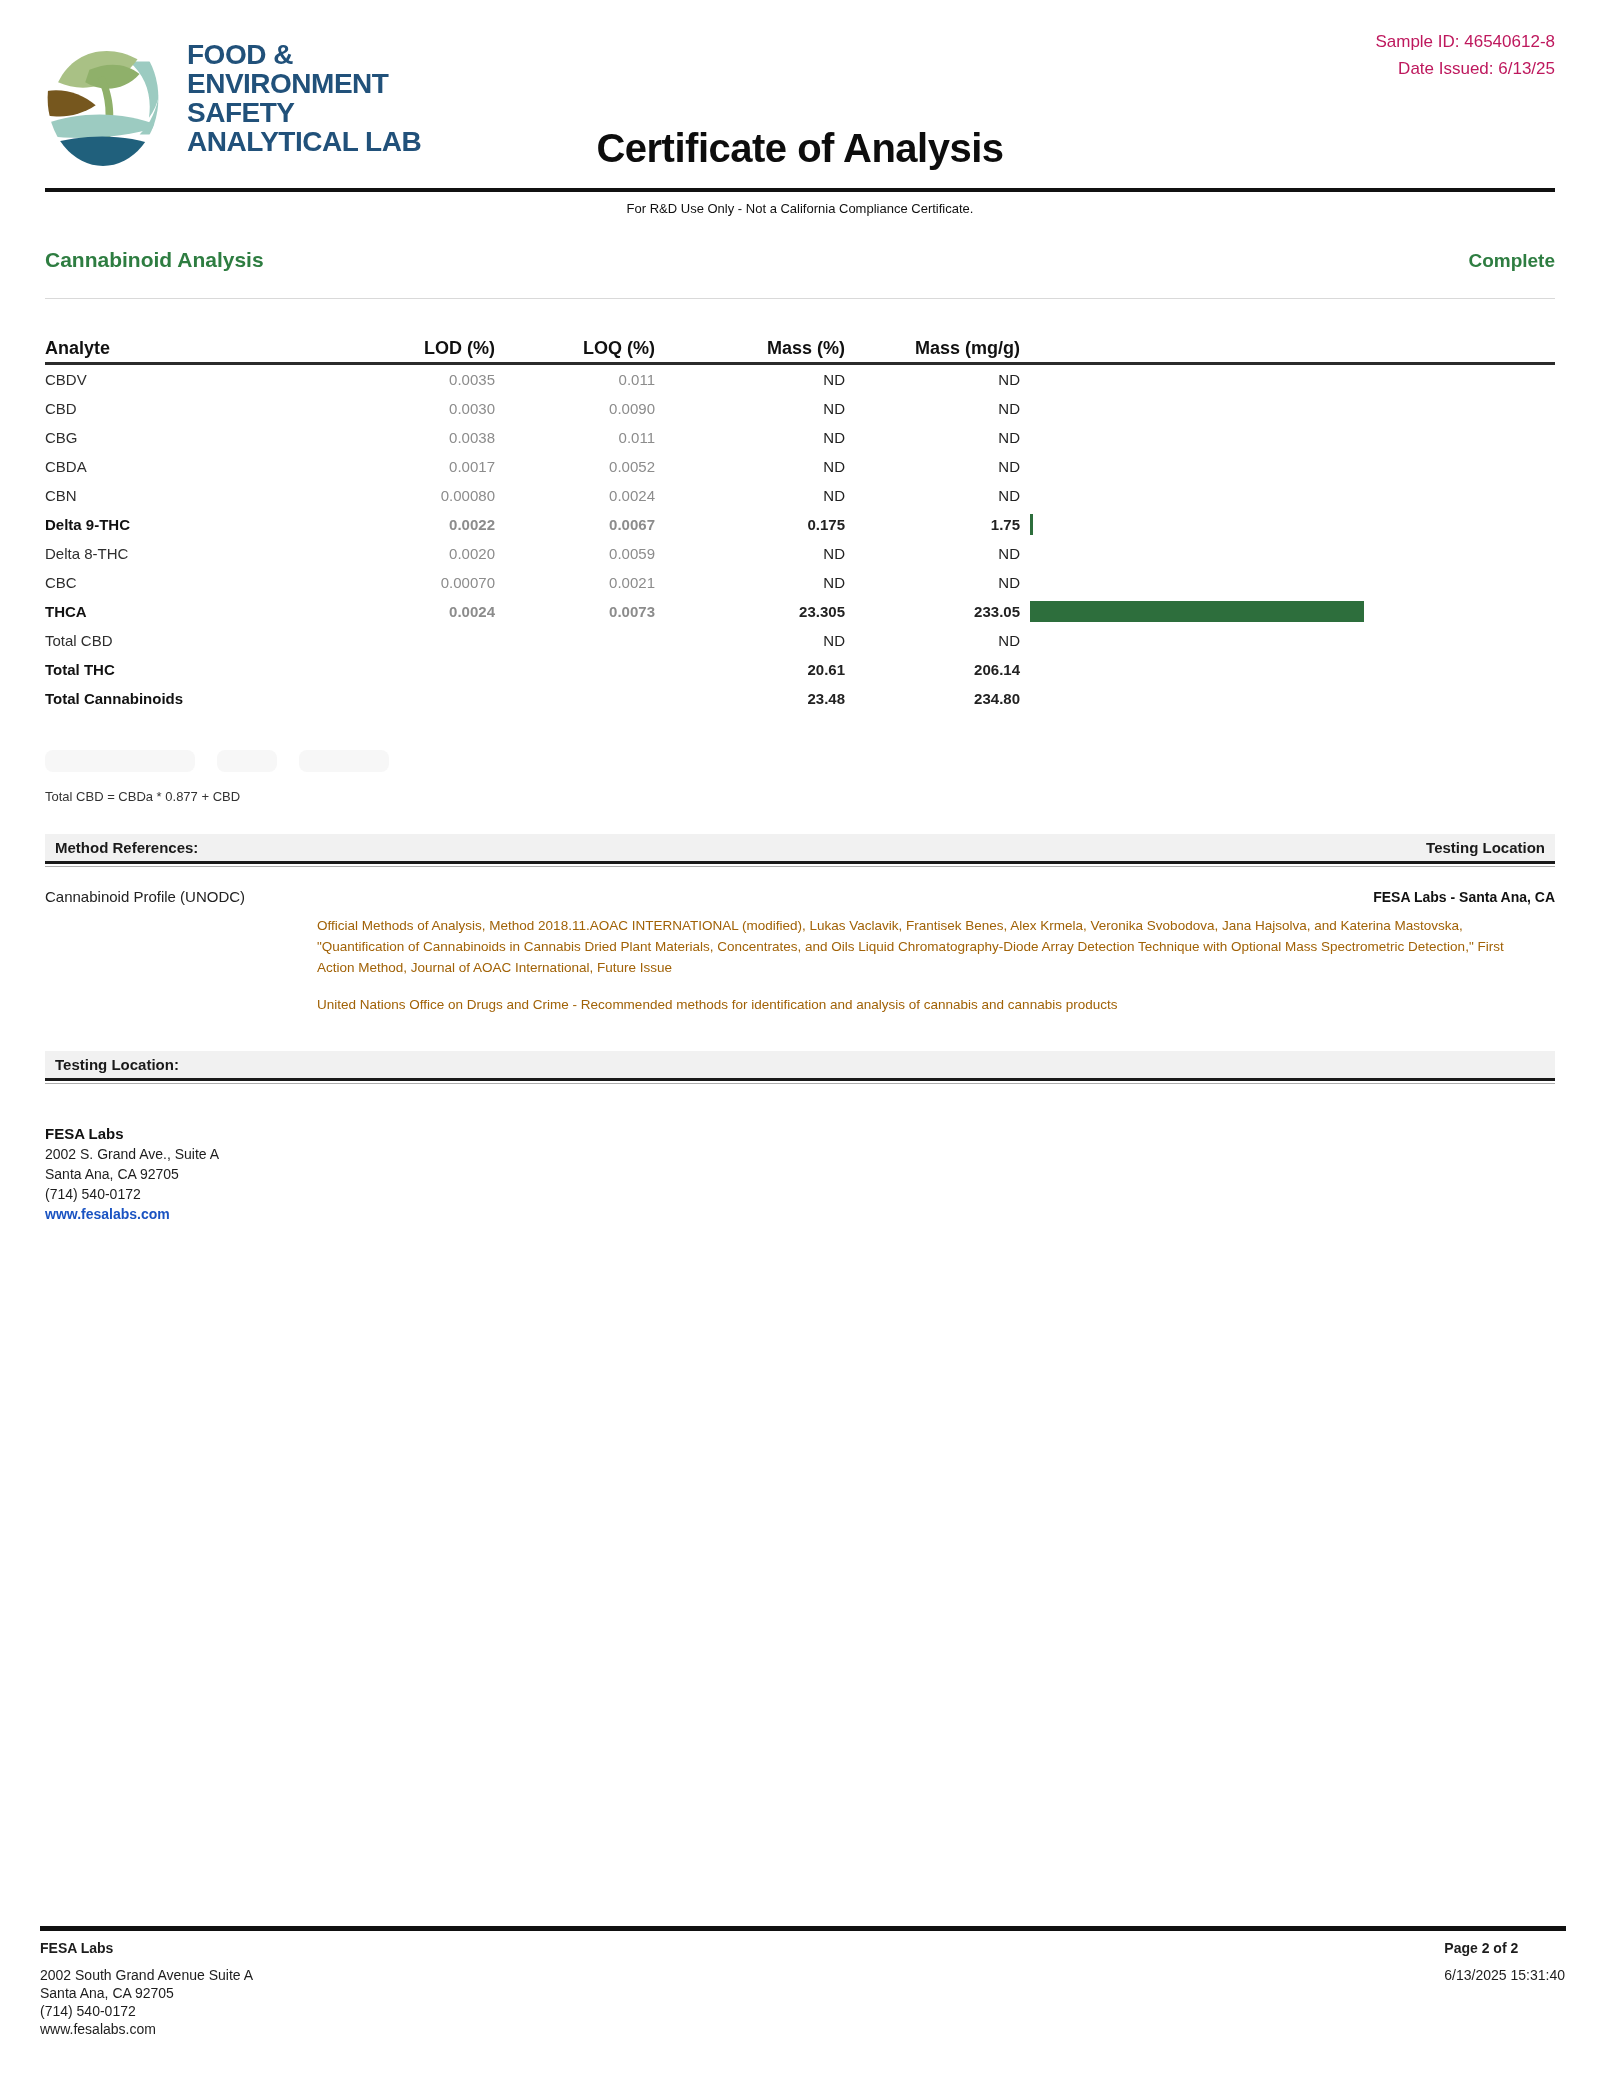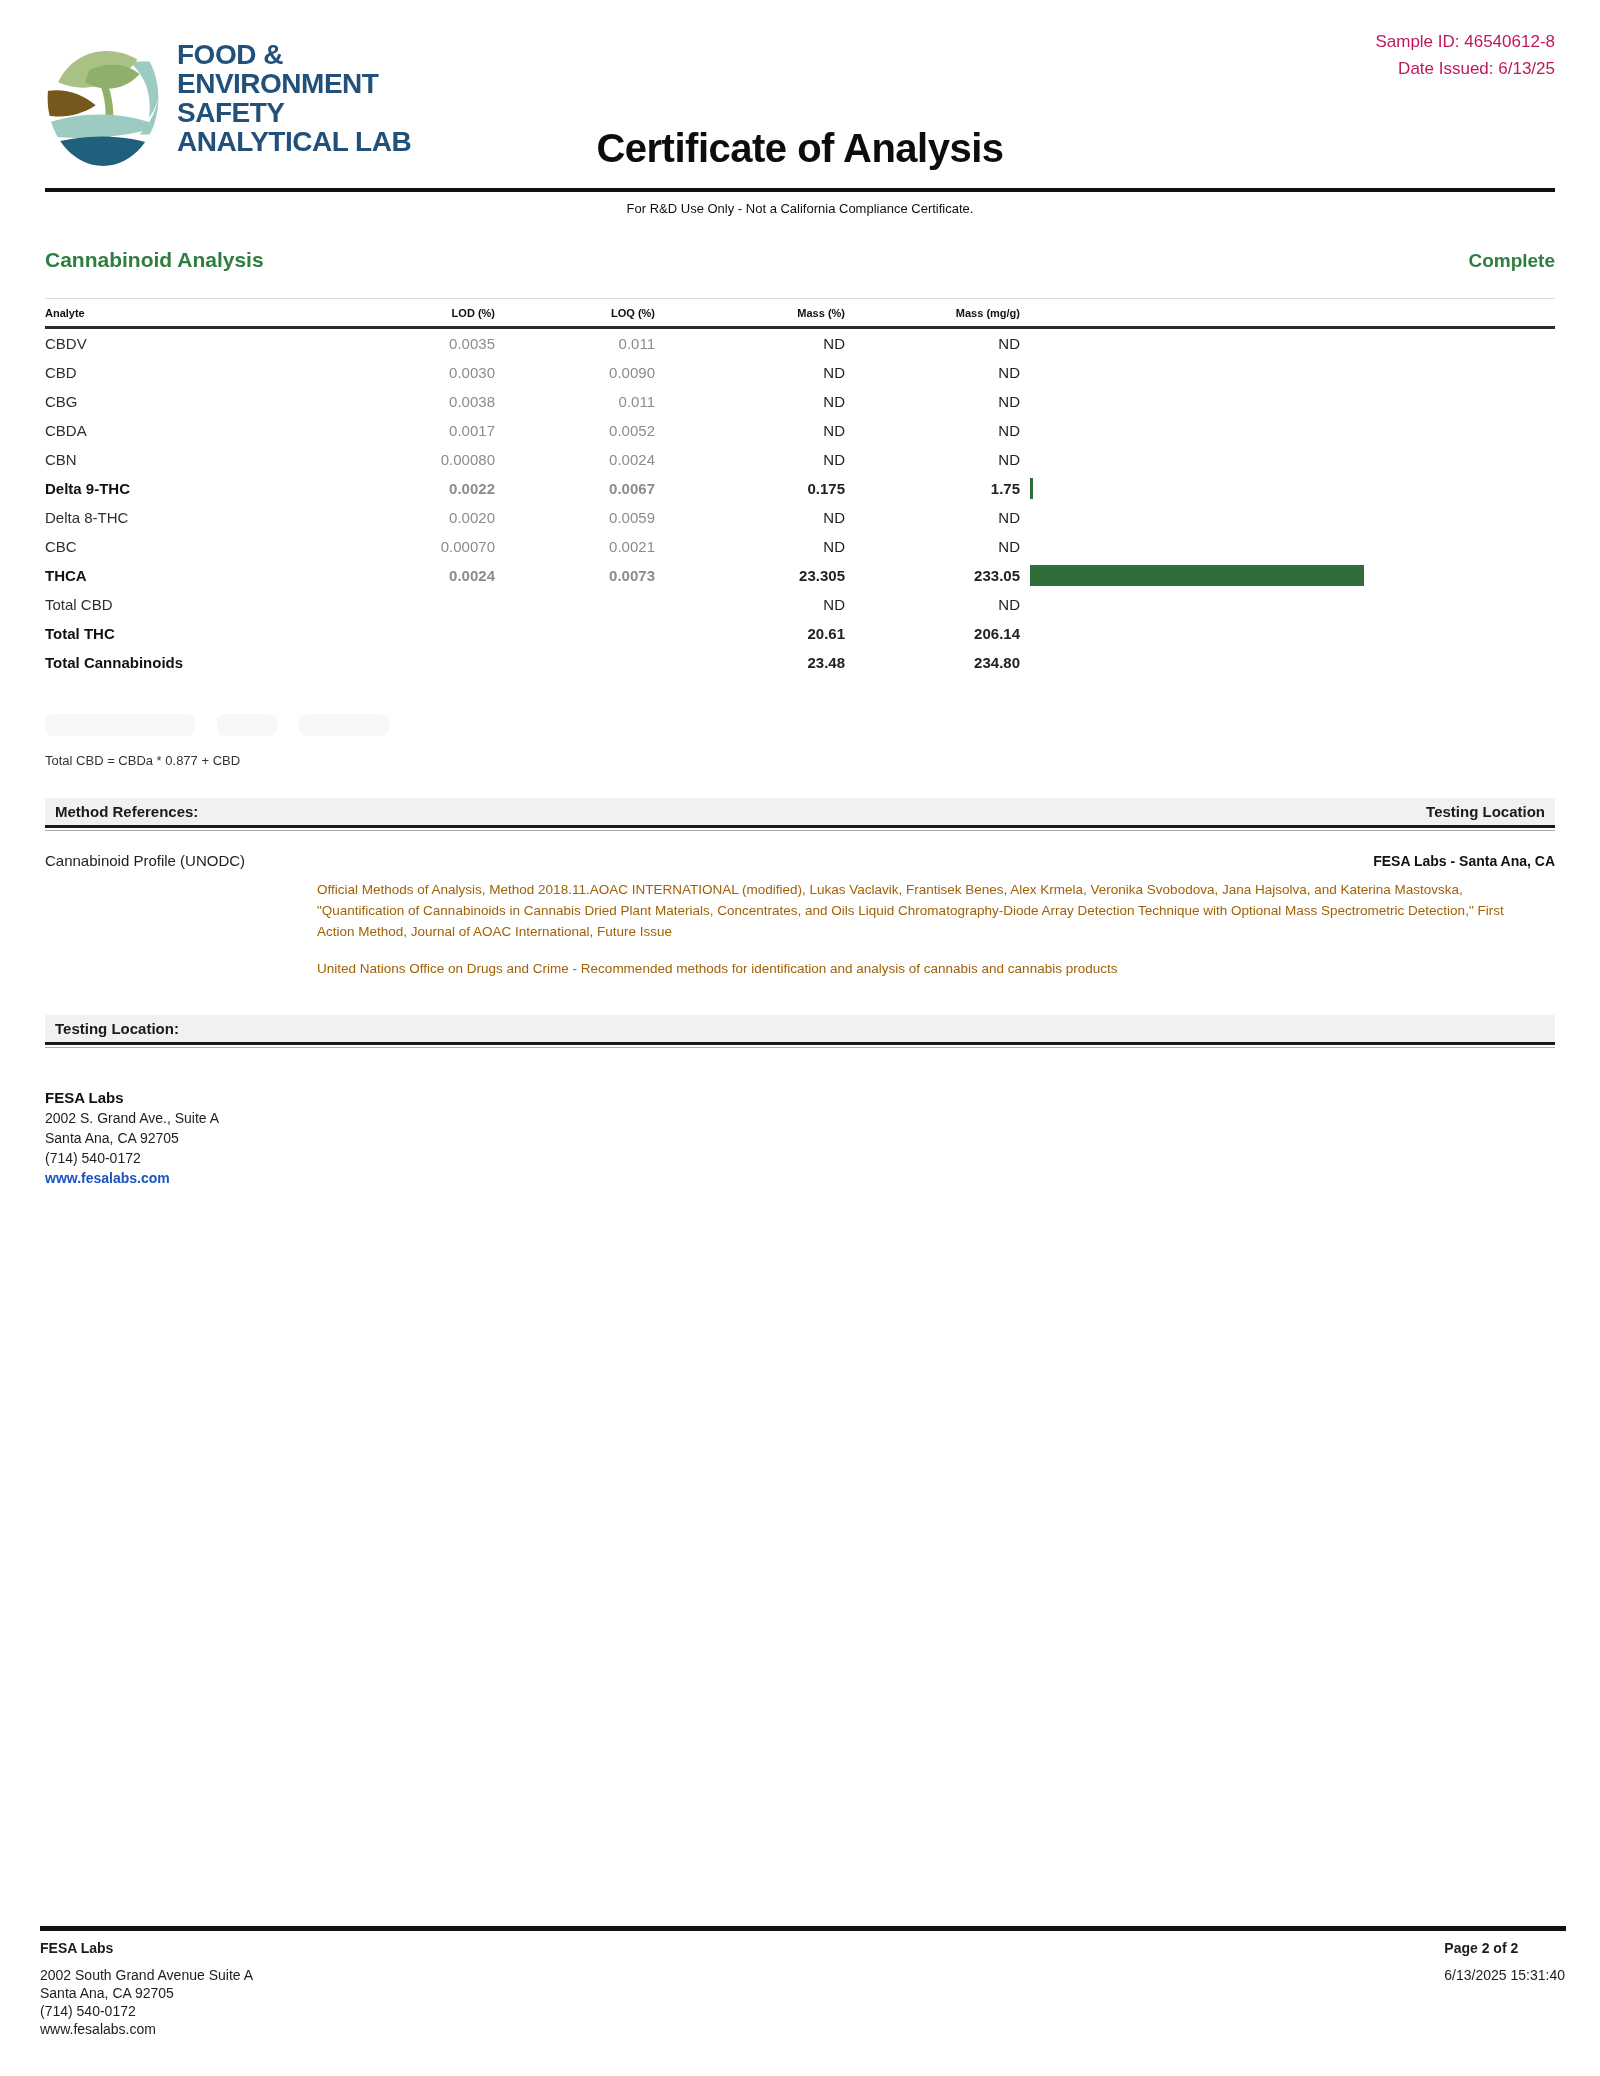--- a/index.html
+++ b/index.html
@@ -10,37 +10,37 @@
     --ink:#1a1a1a;
     --muted:#8c8c8c;
   }
   *{margin:0;padding:0;box-sizing:border-box;}
   html,body{background:#fff;}
   body{font-family:"Liberation Sans", sans-serif;color:var(--ink);}
   .page{position:relative;width:1600px;height:2076px;background:#fff;padding:28px 45px 0;overflow:hidden;}
 
   
   .header{position:relative;height:148px;}
-  .brand{display:flex;align-items:flex-start;gap:16px;}
+  .brand{display:flex;align-items:flex-start;gap:26px;}
   .logo-svg{width:116px;height:140px;flex:0 0 auto;}
   .brand-text{margin-top:12px;color:var(--logo-blue);font-weight:700;font-size:28px;line-height:29px;letter-spacing:-0.5px;}
   .doc-meta{position:absolute;top:0;right:0;text-align:right;font-size:17px;line-height:27px;color:#be185d;}
   .doc-title{position:absolute;left:50%;transform:translateX(-50%);top:98px;font-size:40px;font-weight:700;letter-spacing:-0.5px;color:#0d0d0d;white-space:nowrap;}
   .top-rule{height:4px;background:#111;margin-top:12px;}
   .subtitle{text-align:center;font-size:13px;margin-top:9px;color:#111;}
 
   
   .section-row{display:flex;justify-content:space-between;align-items:baseline;margin-top:32px;}
   .section-title{color:var(--green);font-size:21px;font-weight:700;}
   .section-status{color:var(--green);font-size:19px;font-weight:700;}
 
   
   .coa-table{margin-top:26px;border-top:1px solid #d9d9d9;}
   .t-head,.t-row{display:grid;grid-template-columns:270px 180px 160px 190px 175px 1fr;align-items:center;}
-  .t-head{height:30px;font-weight:700;font-size:11px;border-bottom:3px solid #2b2b2b;}
+  .t-head{height:30px;font-weight:700;font-size:18px;border-bottom:3px solid #2b2b2b;margin-top:36px;}
   .t-row{height:29px;font-size:15px;}
   .c-analyte{text-align:left;color:#2e2e2e;}
   .c-num{text-align:right;}
   .c-lod,.c-loq{color:var(--muted);}
   .c-mass{color:#222;}
   .t-head .c-num,.t-head .c-analyte{color:#111;}
   .t-row.bold{font-weight:700;}
   .t-row.bold .c-analyte{color:#111;}
   .c-bar{height:100%;display:flex;align-items:center;padding-left:10px;}
   .bar-fill{height:21px;background:var(--bar-green);}

